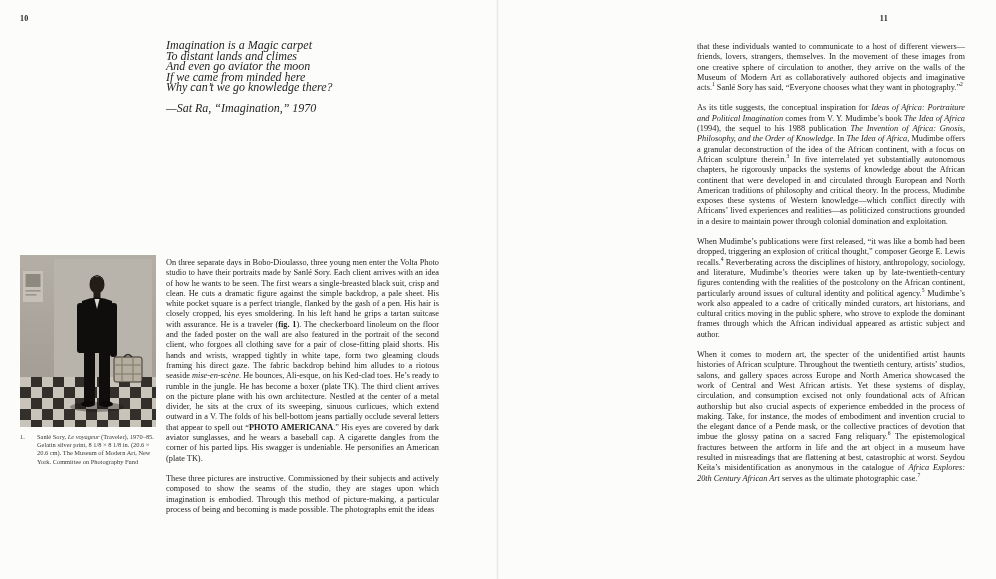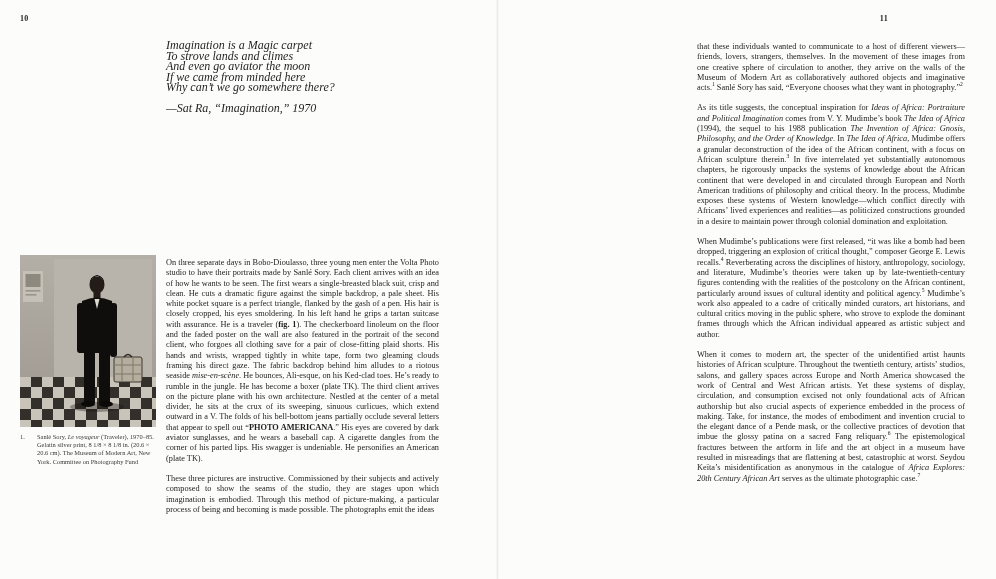--- a/index.html
+++ b/index.html
@@ -101,24 +101,24 @@
 <body>
 
 <div class="spread">
 
   <div class="gutter"></div>
 
   <div class="page-num left">10</div>
 
   <div class="poem">
     <div class="poem-line">Imagination is a Magic carpet</div>
-    <div class="poem-line">To strove lands and climes</div>
+    <div class="poem-line">To distant lands and climes</div>
     <div class="poem-line">And even go aviator the moon</div>
     <div class="poem-line">If we came from minded here</div>
-    <div class="poem-line">Why can’t we go somewhere there?</div>
+    <div class="poem-line">Why can’t we go knowledge there?</div>
     <div class="poem-attrib">—Sat Ra, “Imagination,” 1970</div>
   </div>
 
   <figure class="photo-figure">
     <svg width="136" height="172" viewBox="0 0 136 172" role="img" aria-label="black-and-white-studio-portrait-man-in-suit-with-tartan-suitcase-on-checkerboard-floor">
       <defs>
         <linearGradient id="wallg" x1="0" y1="0" x2="0" y2="1">
           <stop offset="0" stop-color="#b3aea6"></stop>
           <stop offset="1" stop-color="#9d978f"></stop>
         </linearGradient>

